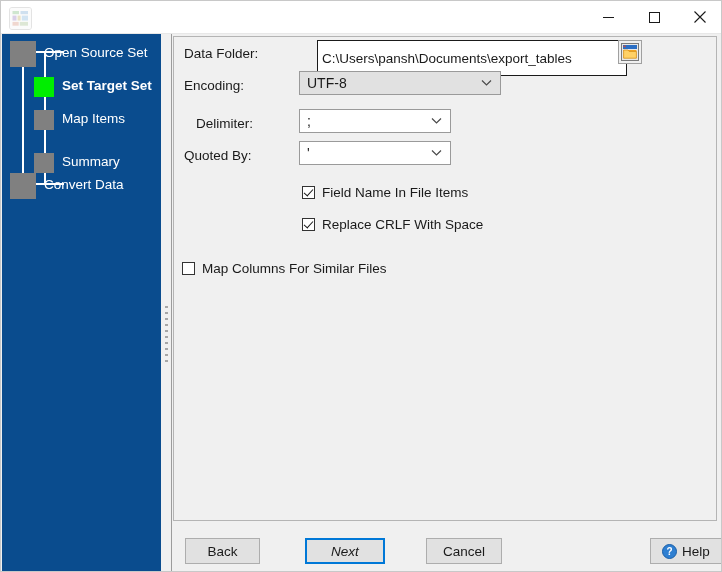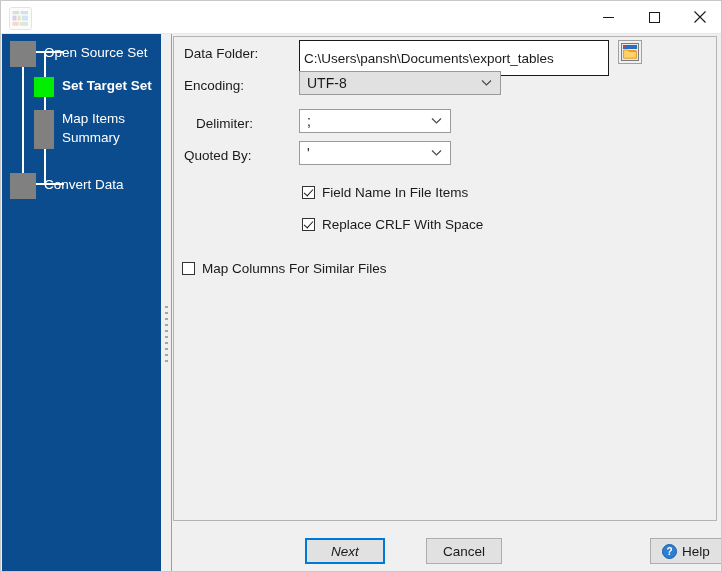--- a/index.html
+++ b/index.html
@@ -327,21 +327,21 @@
       <div class="step" style="top:37px;text-decoration:underline;">
         <div class="step-node small active" style="top:6px;"></div>
         <div class="step-label bold" style="left:60px; top:7px;">Set Target Set</div>
       </div>
 
       <div class="step" style="top:70px;">
         <div class="step-node small" style="top:6px;"></div>
         <div class="step-label" style="left:60px; top:7px;">Map Items</div>
       </div>
 
-      <div class="step" style="top:89px;">
+      <div class="step" style="top:113px;">
         <div class="step-node small" style="top:6px;"></div>
         <div class="step-label" style="left:60px; top:7px;">Summary</div>
       </div>
 
       <div class="step" style="top:136px;">
         <div class="step-node big" style="top:3px;"></div>
         <div class="step-label" style="left:42px; top:7px;">Convert Data</div>
       </div>
 
     </div>
@@ -350,21 +350,21 @@
   <div class="splitter">
     <div class="splitter-grip"></div>
     <div class="splitter-line"></div>
   </div>
 
   <div class="content-area">
 
     <div class="content-panel">
 
       <div class="field-label" style="left:10px; top:9px;">Data Folder:</div>
-      <input class="text-input" type="text" style="left: 125px; top: 3px; width: 310px; height: 36px;" value="C:\Users\pansh\Documents\export_tables">
+      <input class="text-input" type="text" style="left: 143px; top: 3px; width: 310px; height: 36px;" value="C:\Users\pansh\Documents\export_tables">
       <button class="browse-btn" style="left:444px; top:3px;">
         <svg width="18" height="18" viewBox="0 0 18 18">
           <rect x="0.5" y="0.5" width="17" height="17" fill="#e8e8e8" stroke="#7a7a7a" stroke-width="1"></rect>
           <rect x="2" y="2" width="14" height="4" fill="#2a6ec4"></rect>
           <rect x="2.6" y="2.6" width="2" height="1.6" fill="#d04a34"></rect>
           <path d="M2.6,7 L15.4,7 L15.4,15.2 L2.6,15.2 Z" fill="#f5a623"></path>
           <path d="M2.6,7 L7,7 L8.1,8.4 L15.4,8.4 L15.4,15.2 L2.6,15.2 Z" fill="#ffd166" stroke="#d18b16" stroke-width="0.7"></path>
         </svg>
       </button>
 
@@ -409,20 +409,21 @@
       </div>
 
       <div class="checkbox-row" style="left:8px; top:224px;">
         <span class="cb"></span>
         <span class="cb-label">Map Columns For Similar Files</span>
       </div>
 
     </div>
 
     <div class="buttonbar">
+      <button class="btn" style="left:12px; top:9px; width:75px;">Back</button>
       <button class="btn default" style="left:132px; top:9px; width:80px;font-style:italic;">Next</button>
       <button class="btn" style="left:253px; top:9px; width:76px;">Cancel</button>
       <button class="btn help" style="left:477px; top:9px; width:72px;">
         <span class="help-icon">
           <svg width="15" height="15" viewBox="0 0 15 15">
             <circle cx="7.5" cy="7.5" r="7" fill="#2f7fd1" stroke="#1a5fa8" stroke-width="1"></circle>
             <text x="7.5" y="11.2" font-family="Liberation Sans, sans-serif" font-size="10" font-weight="bold" fill="#ffffff" text-anchor="middle">?</text>
           </svg>
         </span>
         <span>Help</span>

